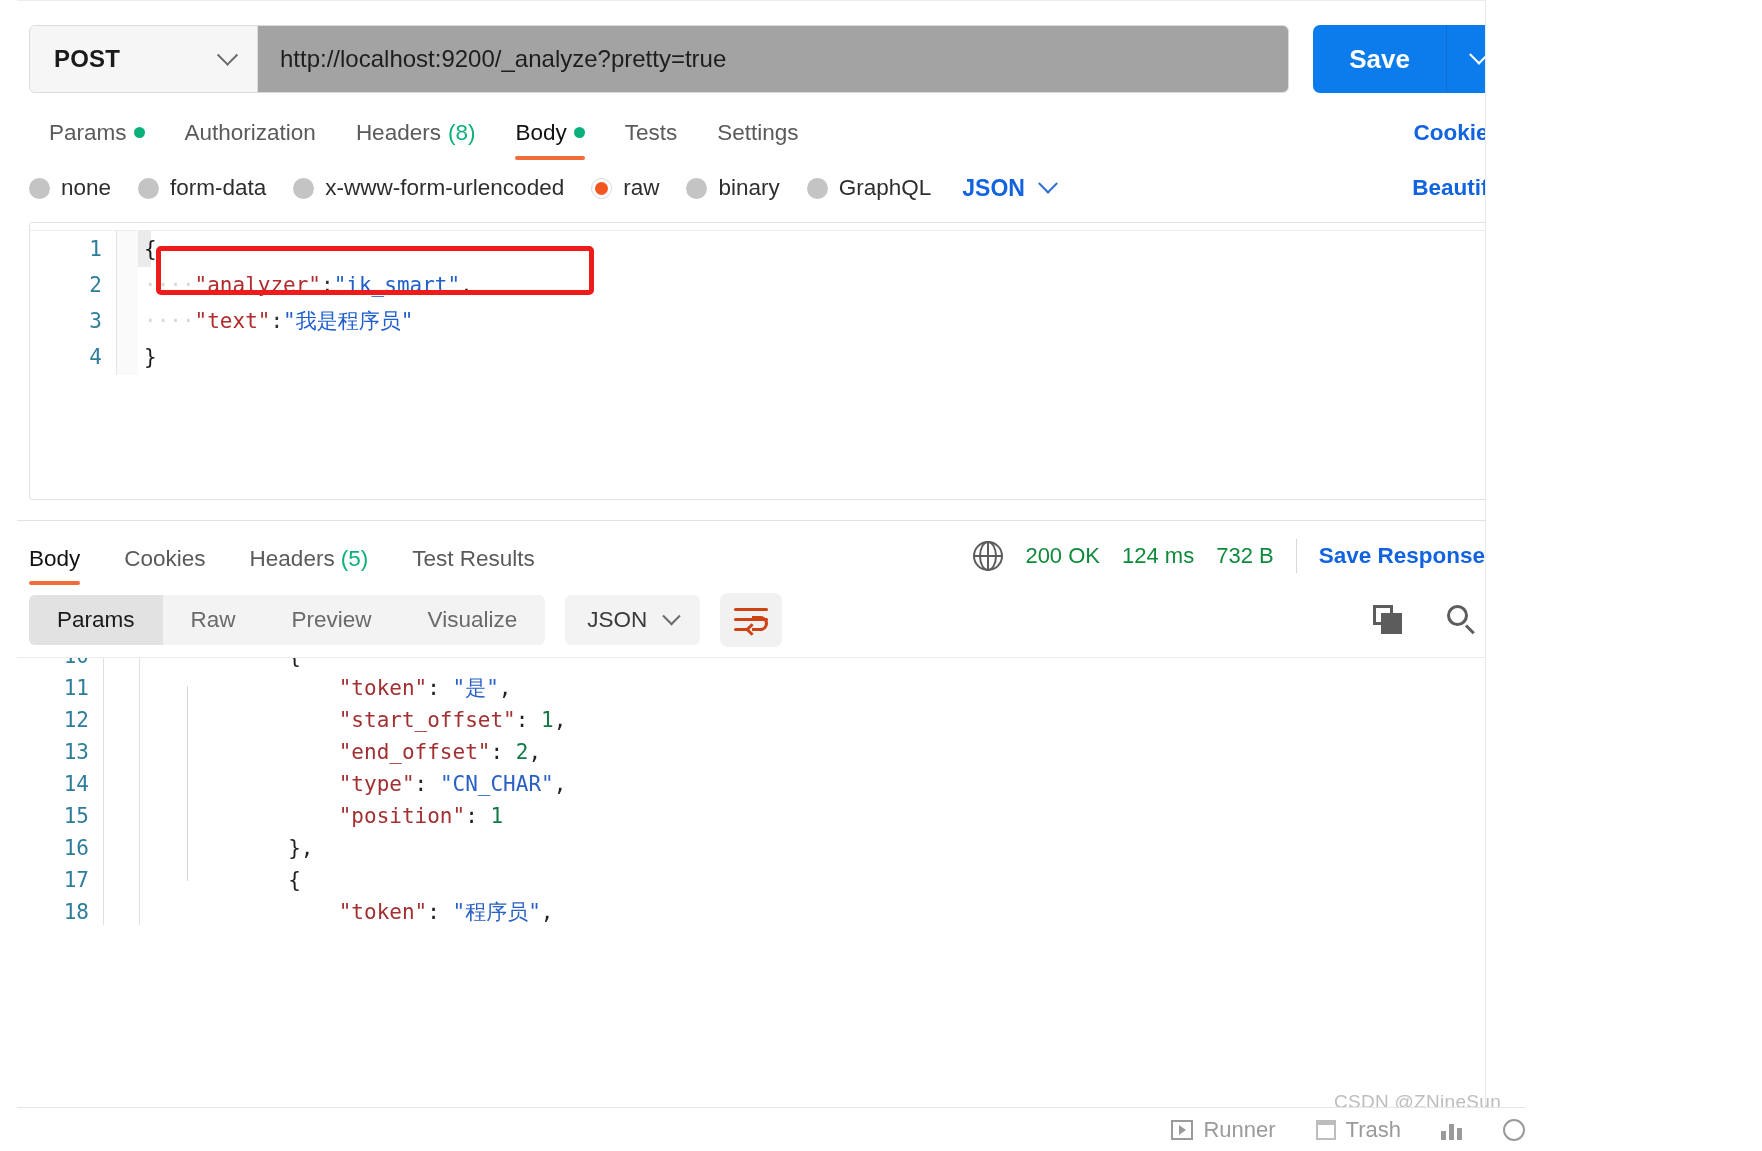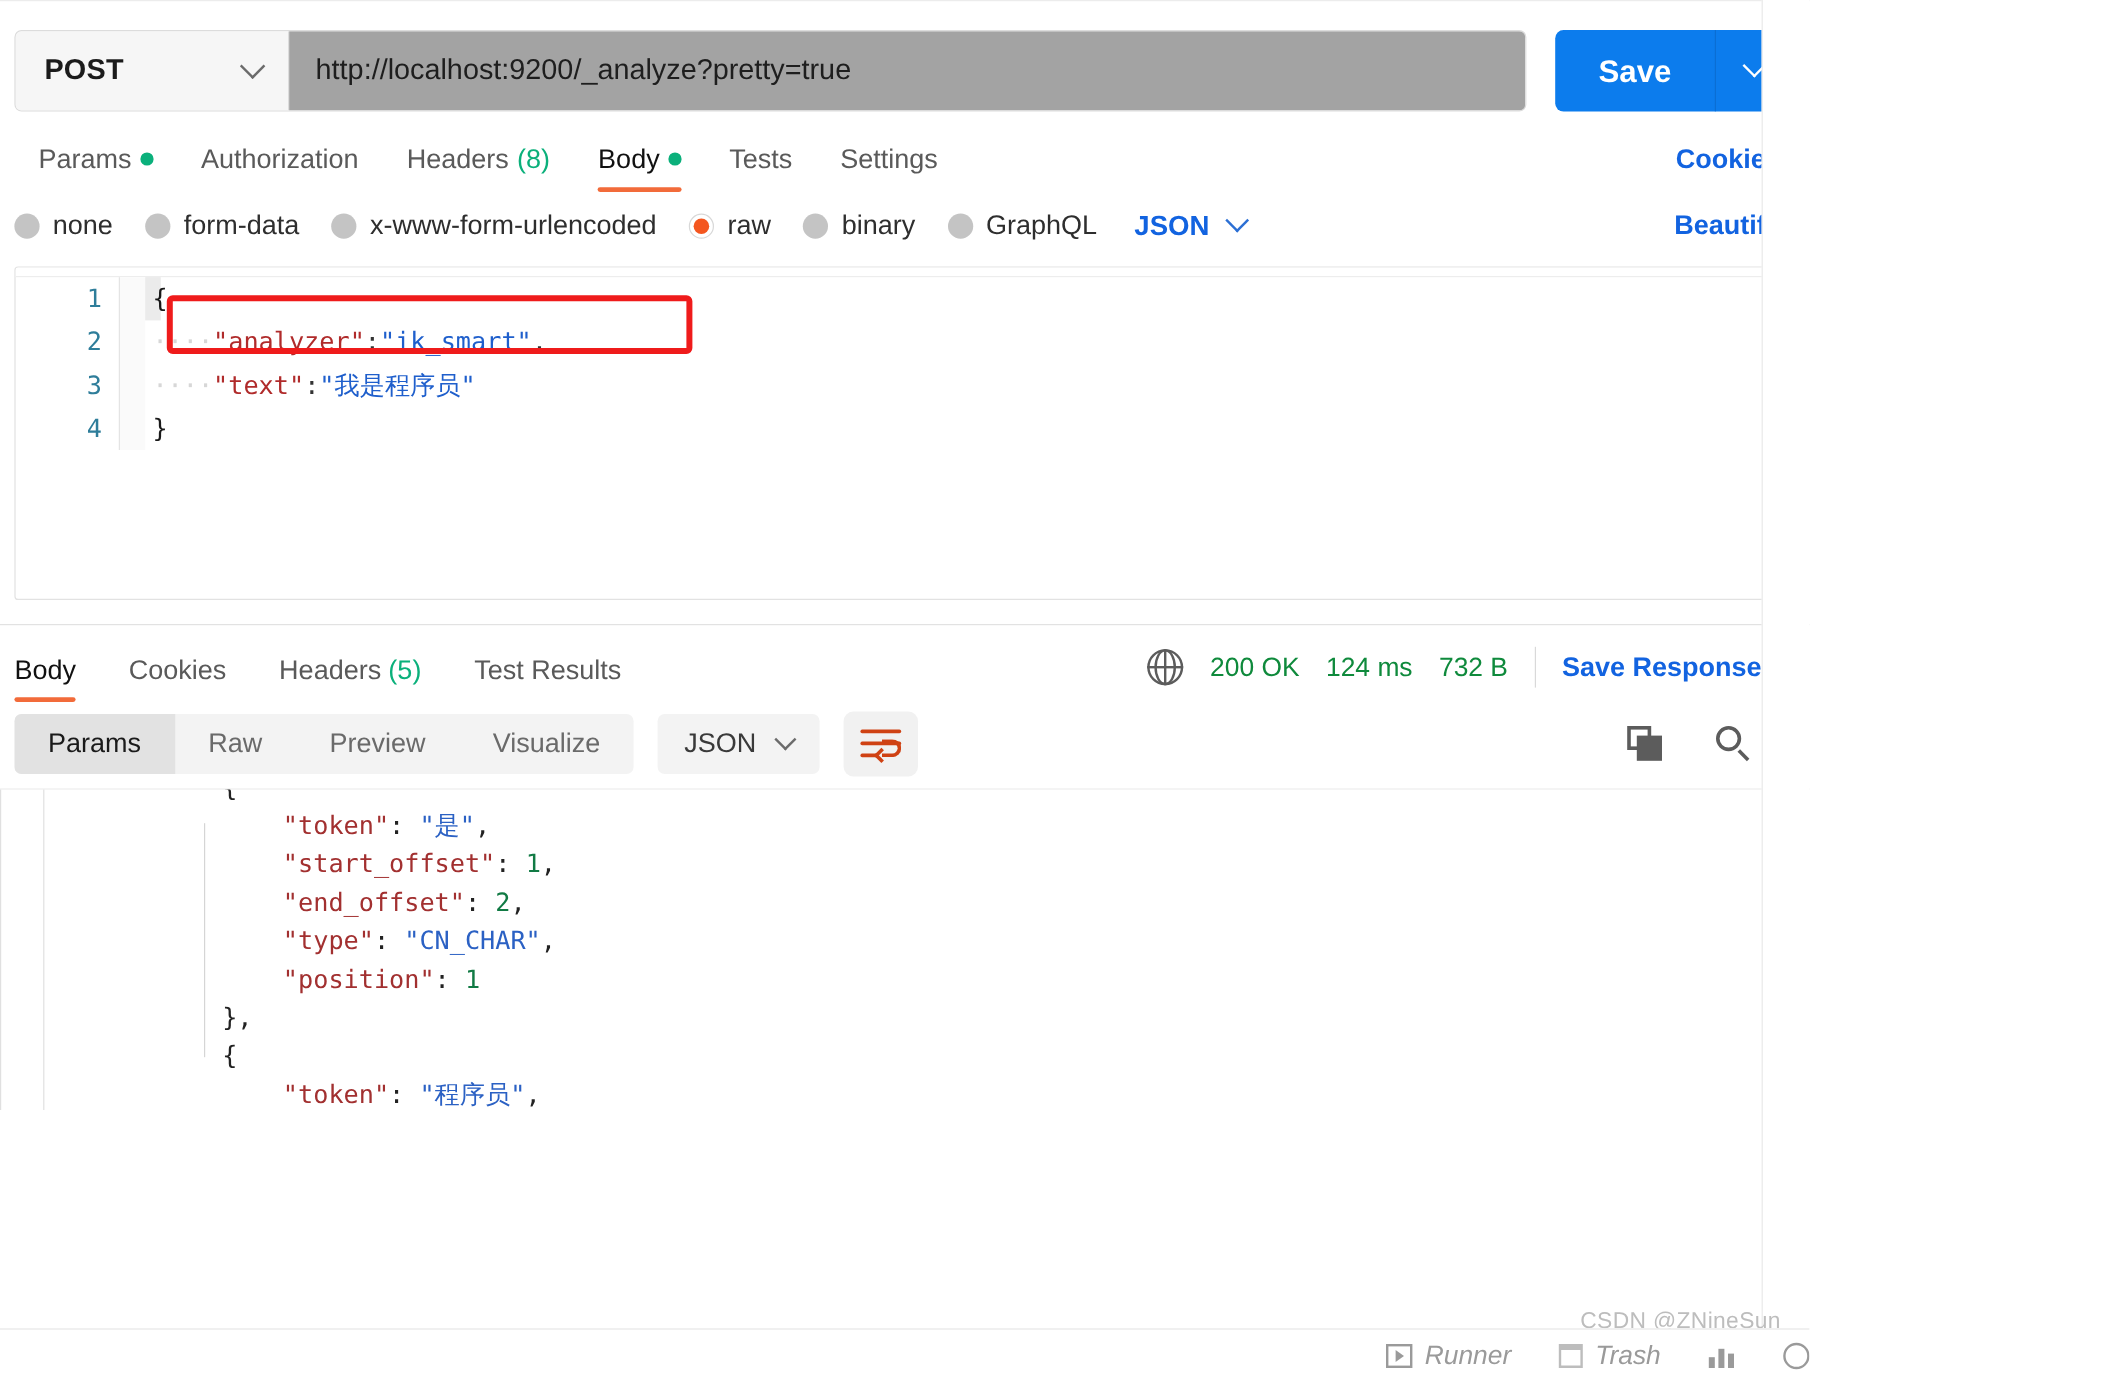--- a/index.html
+++ b/index.html
@@ -9,20 +9,21 @@
     overflow: hidden;
     background: #ffffff;
     font-family: "Liberation Sans", sans-serif;
     -webkit-font-smoothing: antialiased;
   }
   #app {
     position: relative;
     width: 1508px; height: 1151px;
     background: #fff;
     overflow: hidden;
+    margin-left: 17px;
   }
 
   
   .url-row {
     display: flex;
     align-items: center;
     padding: 20px 14px 0 12px;
     height: 98px;
   }
   .method-url {
@@ -481,21 +482,20 @@
     height: 44px;
     border-top: 1px solid #e6e6e6;
     display: flex;
     align-items: center;
     justify-content: flex-end;
     gap: 40px;
     background: #fff;
     font-size: 22px;
     color: #9a9a9a;
     overflow: hidden;
-    font-style: italic;
   }
   .bb-item { display: flex; align-items: center; gap: 10px; cursor: pointer; }
   .runner-ico {
     width: 22px; height: 20px;
     border: 2px solid #9a9a9a;
     display: flex; align-items: center; justify-content: center;
   }
   .runner-ico::after {
     content: ""; width: 0; height: 0;
     border-left: 7px solid #9a9a9a;
@@ -693,20 +693,31 @@
         </span>
       <span class="search-icon">
           <span class="circ"></span>
           <span class="hand"></span>
         </span>
     </div>
   </div>
 
   <div class="resp-code-wrap">
     <div class="resp-code">
+      <div class="resp-gutter" id="resp-gutter">
+          <div>10</div>
+          <div>11</div>
+          <div>12</div>
+          <div>13</div>
+          <div>14</div>
+          <div>15</div>
+          <div>16</div>
+          <div>17</div>
+          <div>18</div>
+        </div>
       <div class="fold1"></div>
       <div class="fold2"></div>
       <div class="resp-lines" id="resp-lines">
           <div class="ln"><span class="rp">        {</span></div>
           <div class="ln"><span class="rp">            </span><span class="rk">"token"</span><span class="rp">: </span><span class="rs">"是"</span><span class="rp">,</span></div>
           <div class="ln"><span class="rp">            </span><span class="rk">"start_offset"</span><span class="rp">: </span><span class="rn">1</span><span class="rp">,</span></div>
           <div class="ln"><span class="rp">            </span><span class="rk">"end_offset"</span><span class="rp">: </span><span class="rn">2</span><span class="rp">,</span></div>
           <div class="ln"><span class="rp">            </span><span class="rk">"type"</span><span class="rp">: </span><span class="rs">"CN_CHAR"</span><span class="rp">,</span></div>
           <div class="ln"><span class="rp">            </span><span class="rk">"position"</span><span class="rp">: </span><span class="rn">1</span></div>
           <div class="ln"><span class="rp">        },</span></div>

